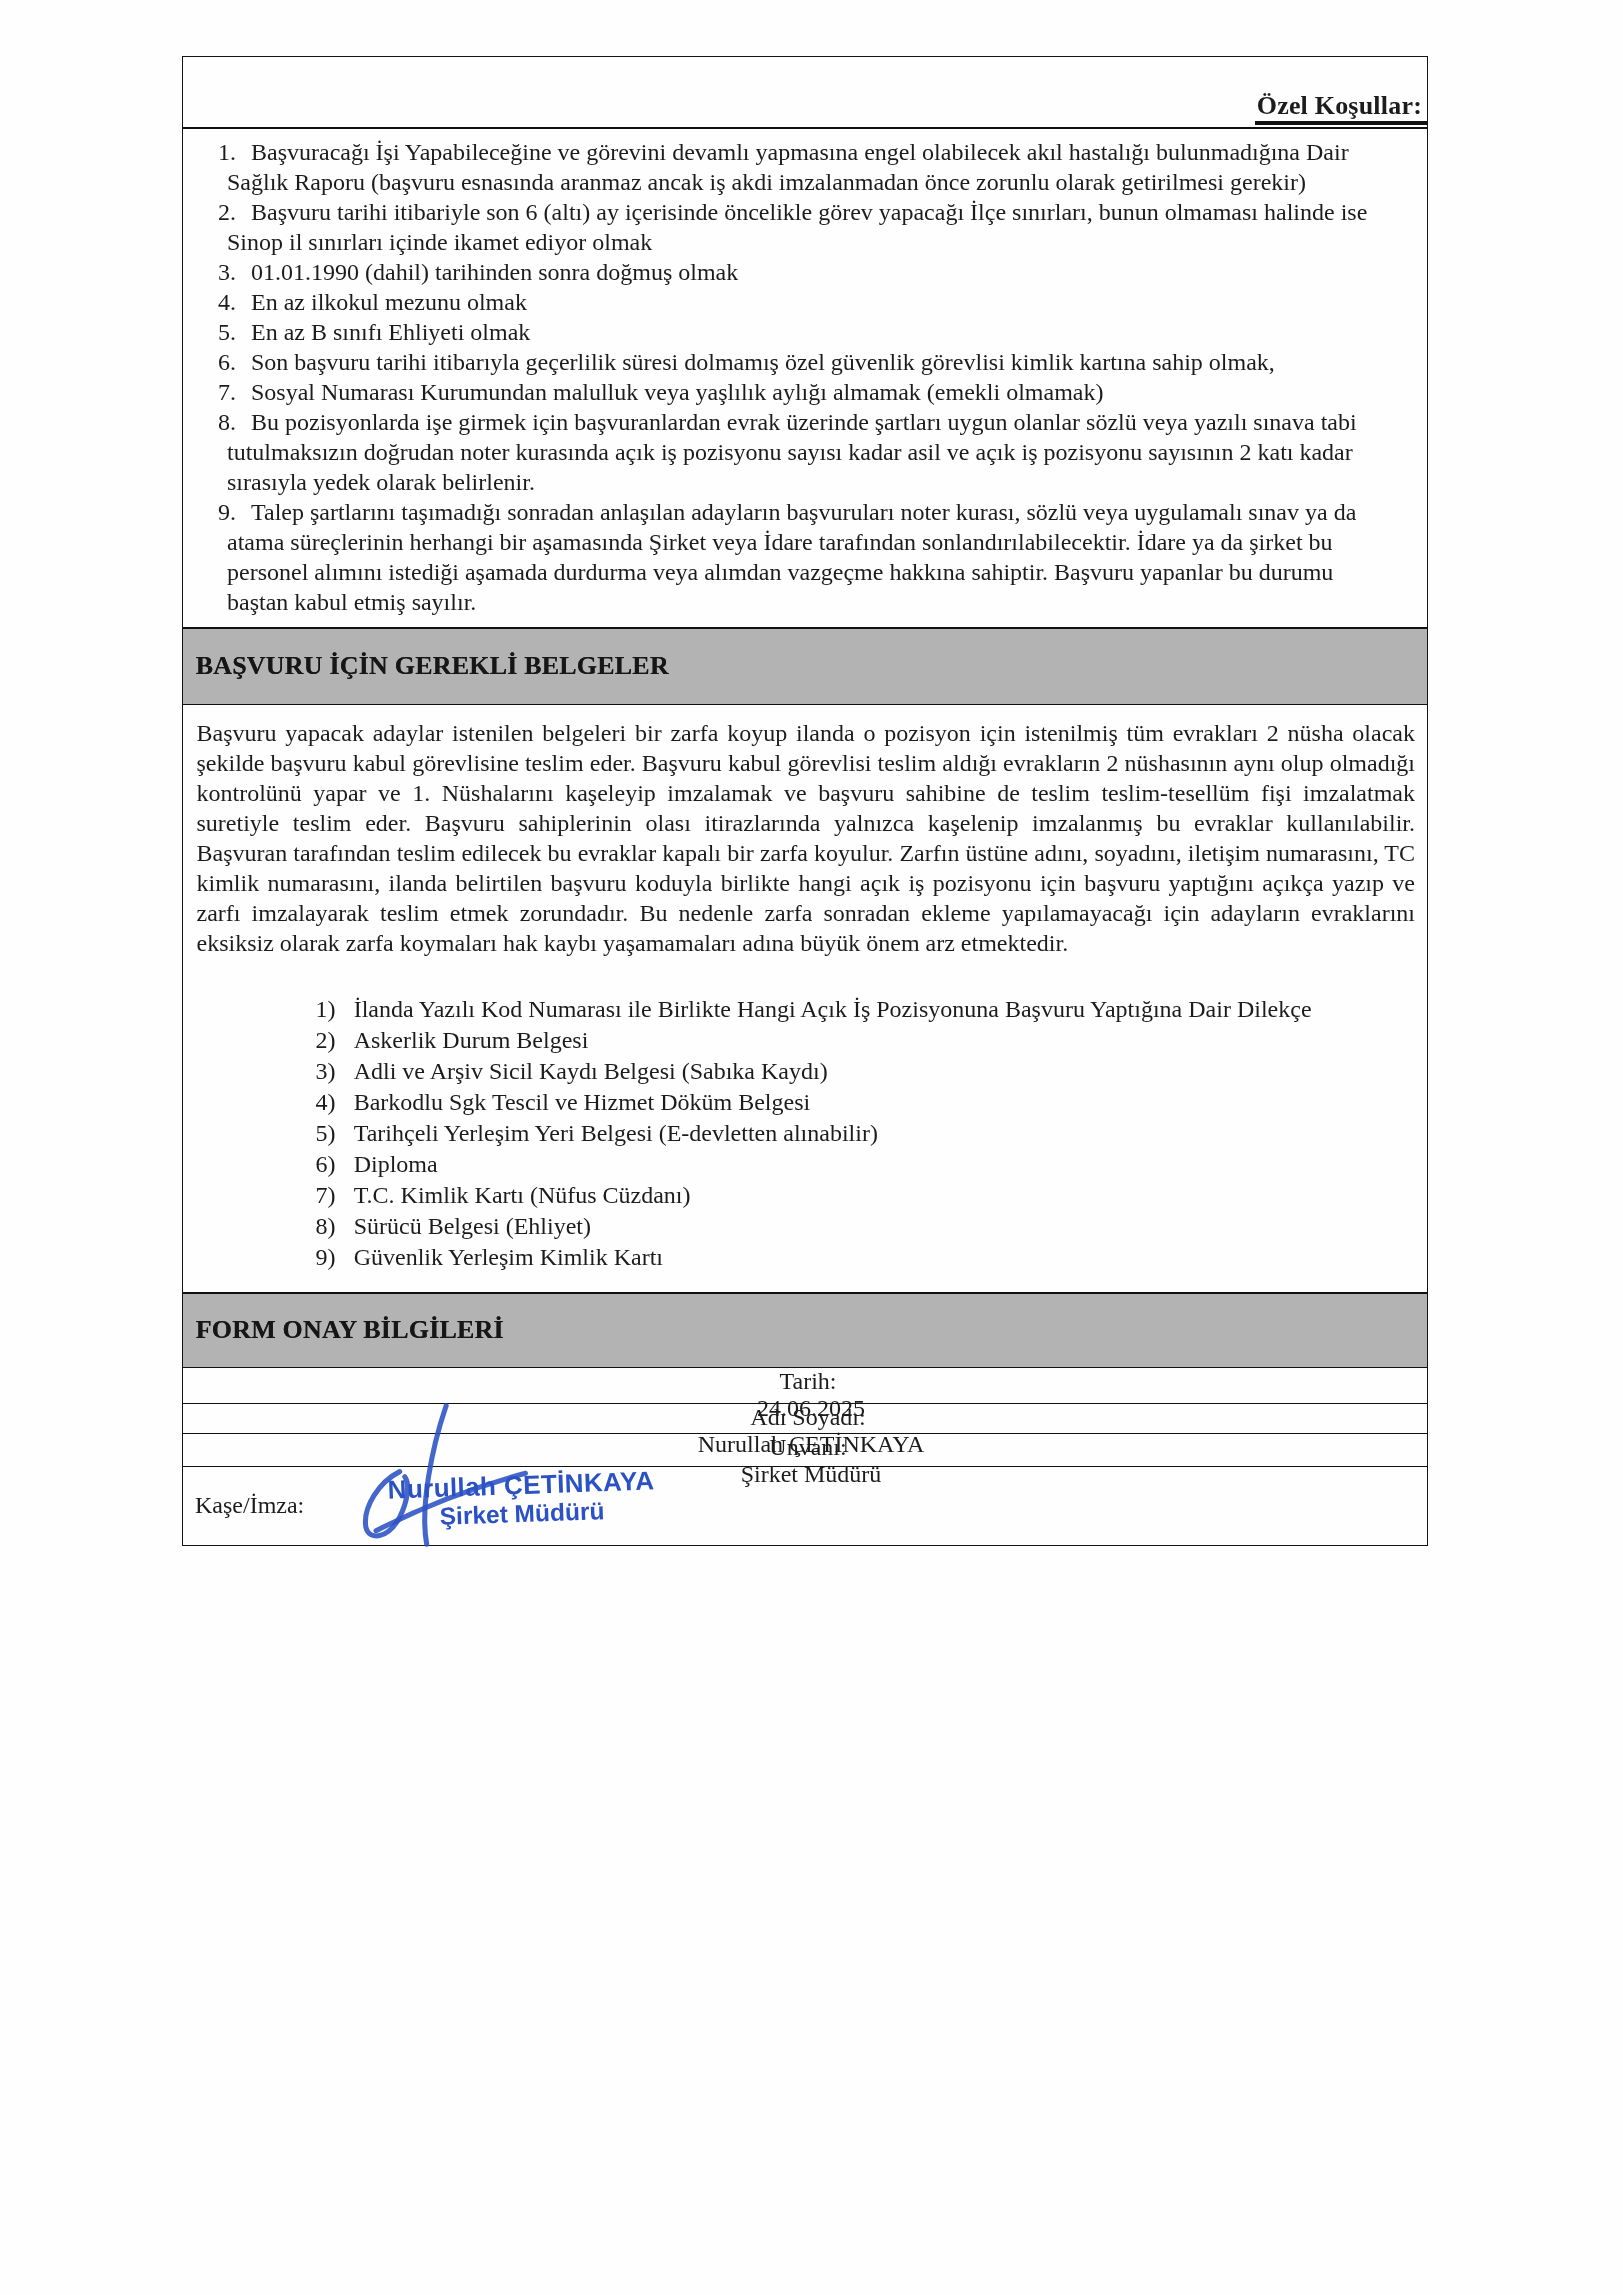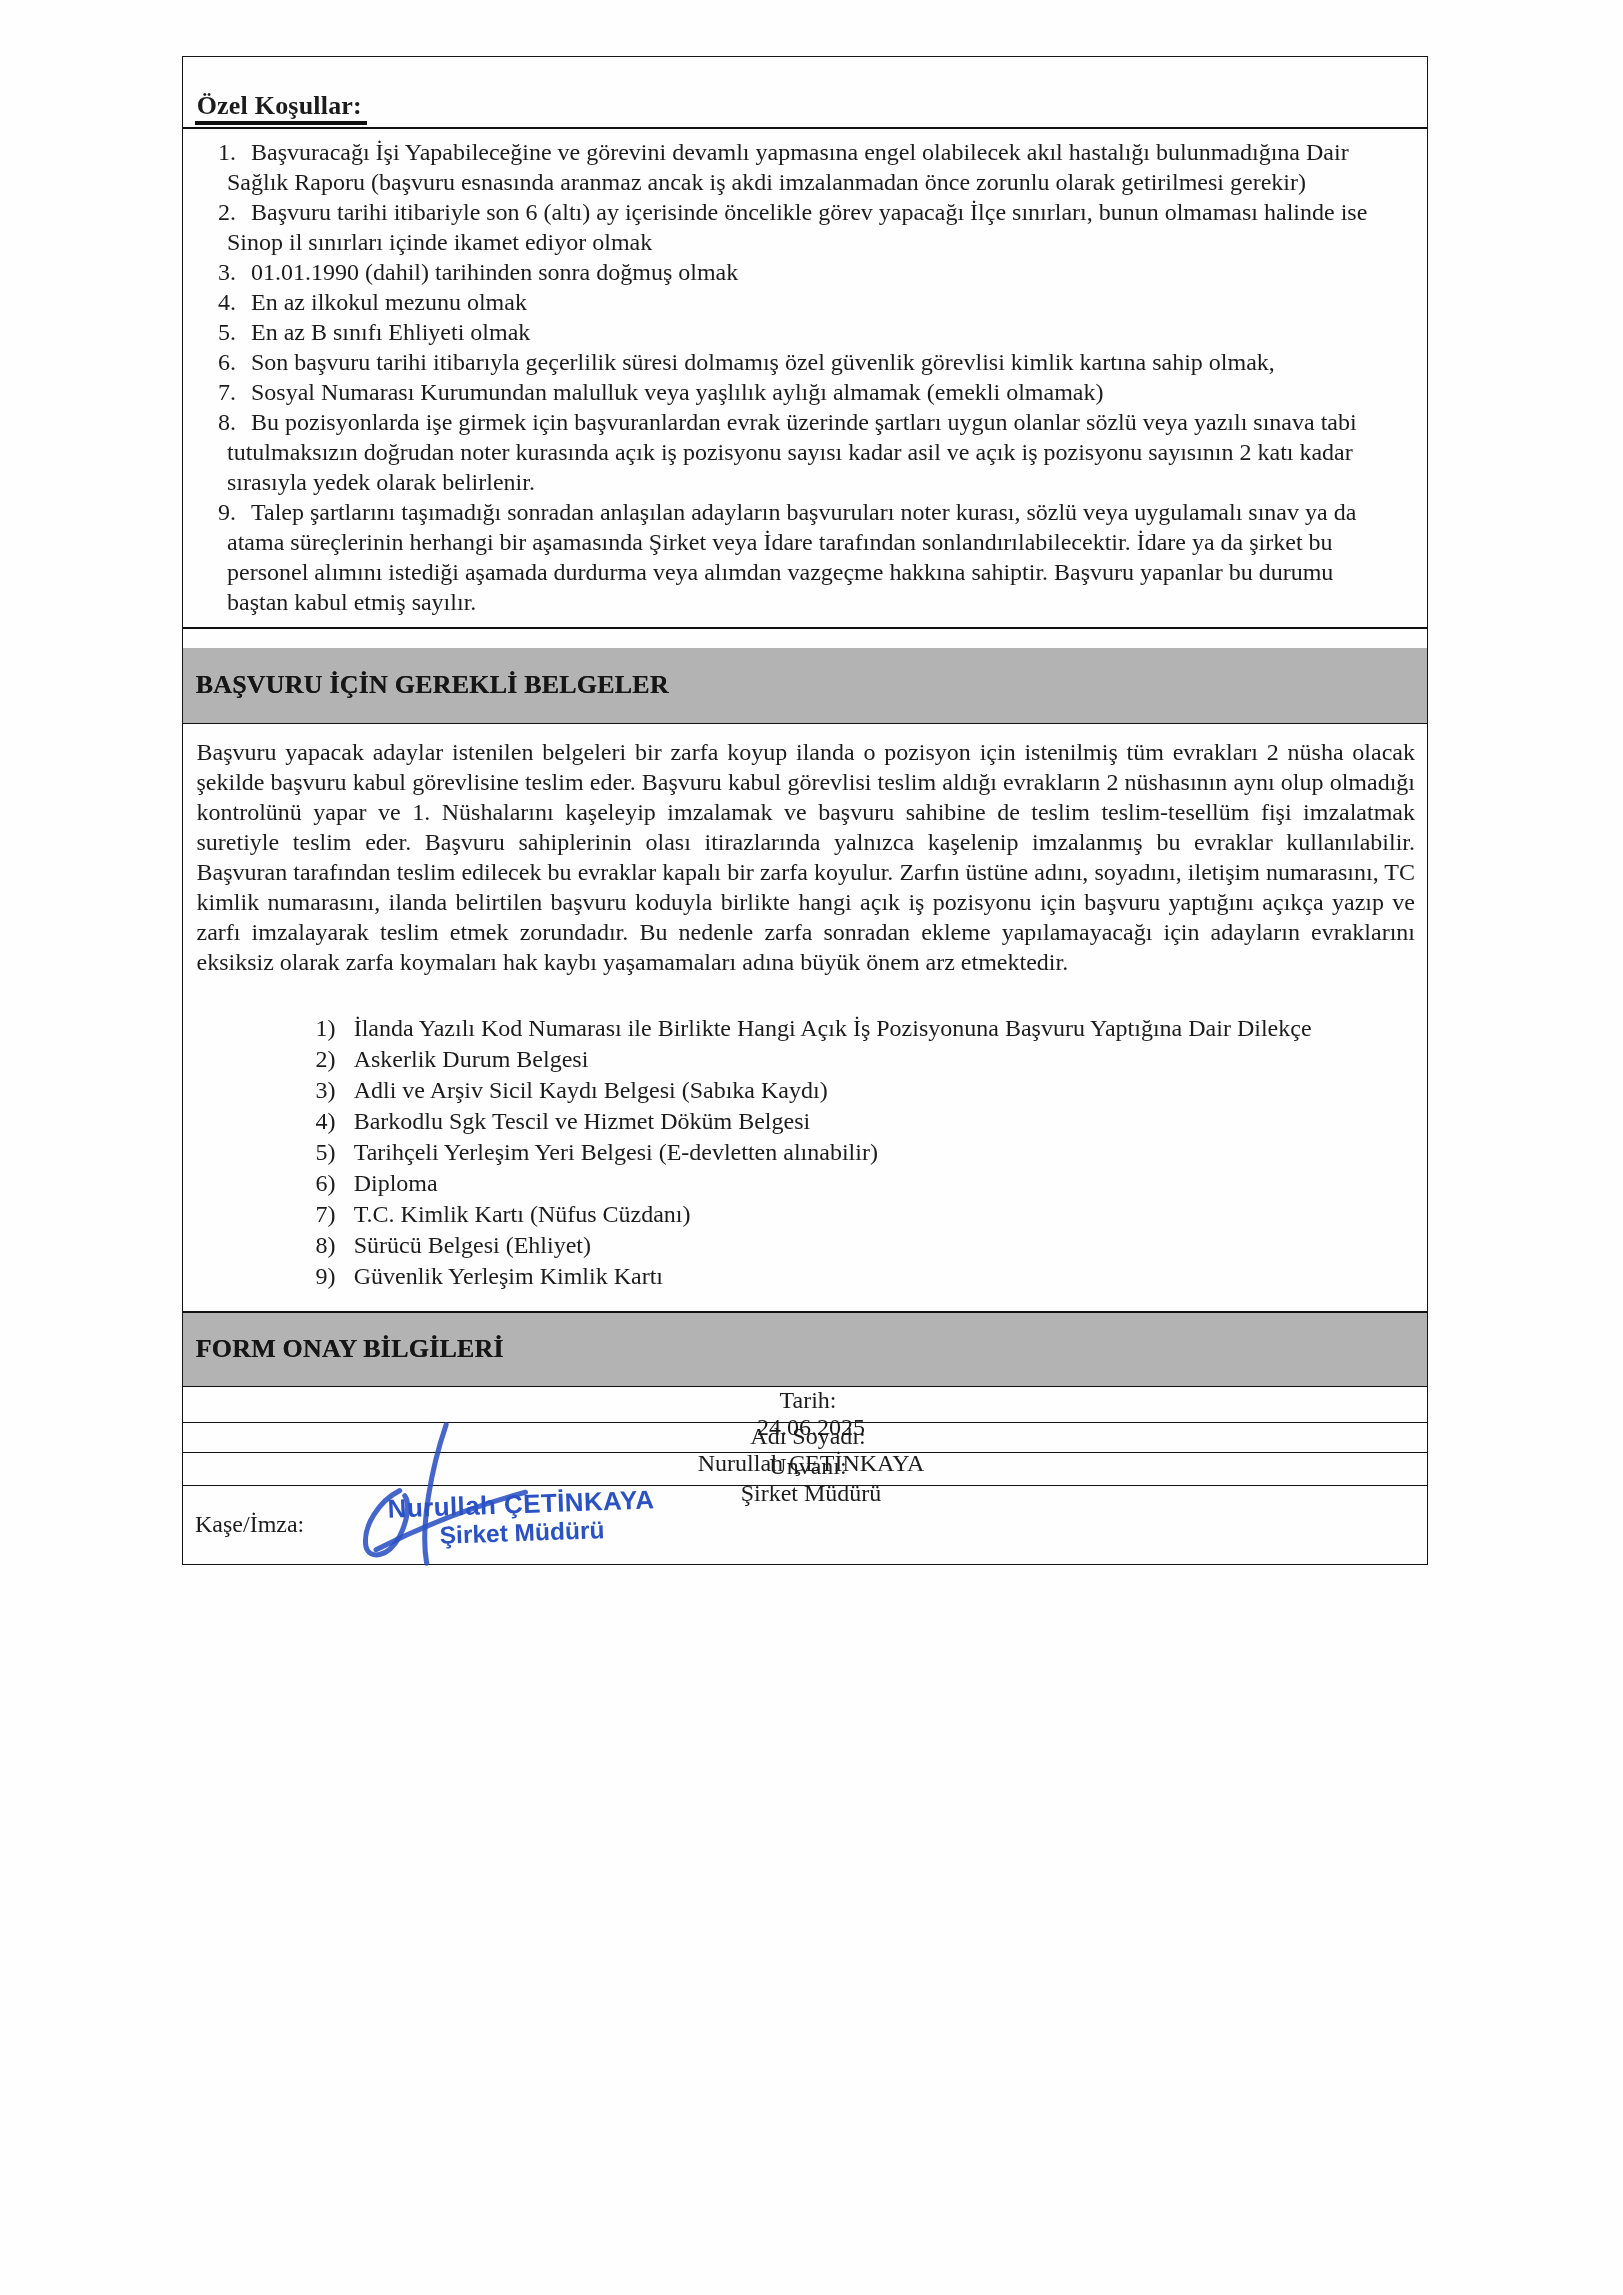--- a/index.html
+++ b/index.html
@@ -11,38 +11,38 @@
   }
   .page{position:relative;width:1623px;height:2295px;overflow:hidden;}
   .doc{
     position:relative;margin:56px 0 0 182px;width:1246px;
     border:1.7px solid #141414;box-sizing:border-box;background:#fefefe;
   }
   .row{box-sizing:border-box;}
   
   .row-title{
     height:72px;border-bottom:2.5px solid #111;
-    display:flex;align-items:flex-end;padding:0 0 2.5px 12px;
+    display:flex;align-items:flex-end;padding:0 0 2.5px 12px;justify-content:flex-end;
   }
   .ozel-title{
     font-size:26px;font-weight:bold;letter-spacing:0.2px;
     border-bottom:4.2px solid #111;padding:0 5px 0.8px 1.7px;line-height:29px;
   }
   
   .row-list1{padding:7.6px 30px 10px 12px;border-bottom:2.5px solid #111;}
   .oli{position:relative;padding-left:32px;font-size:24px;line-height:30px;}
   .oli .n{position:absolute;left:0;top:0;width:41px;text-align:right;}
   .oli .t{display:block;text-indent:24px;}
   
   .bar{
     background:var(--bar,#b3b3b3);
     border-bottom:1.7px solid #111;
     display:flex;align-items:center;padding-left:12.7px;box-sizing:border-box;
   }
-  .bar-1{height:76px;margin-top:19px;}
+  .bar-1{height:76px;}
   .bar-2{height:74px;}
   .bar span{
     font-size:26px;font-weight:bold;color:#161616;letter-spacing:0.2px;
     text-shadow:0 0 0.5px #333;
   }
   
   .row-belgeler{padding:13.5px 12px 18.6px 13.5px;border-bottom:2.5px solid #111;}
   .para{
     margin:0;font-size:24px;line-height:30px;text-align:justify;
     text-justify:inter-word;

